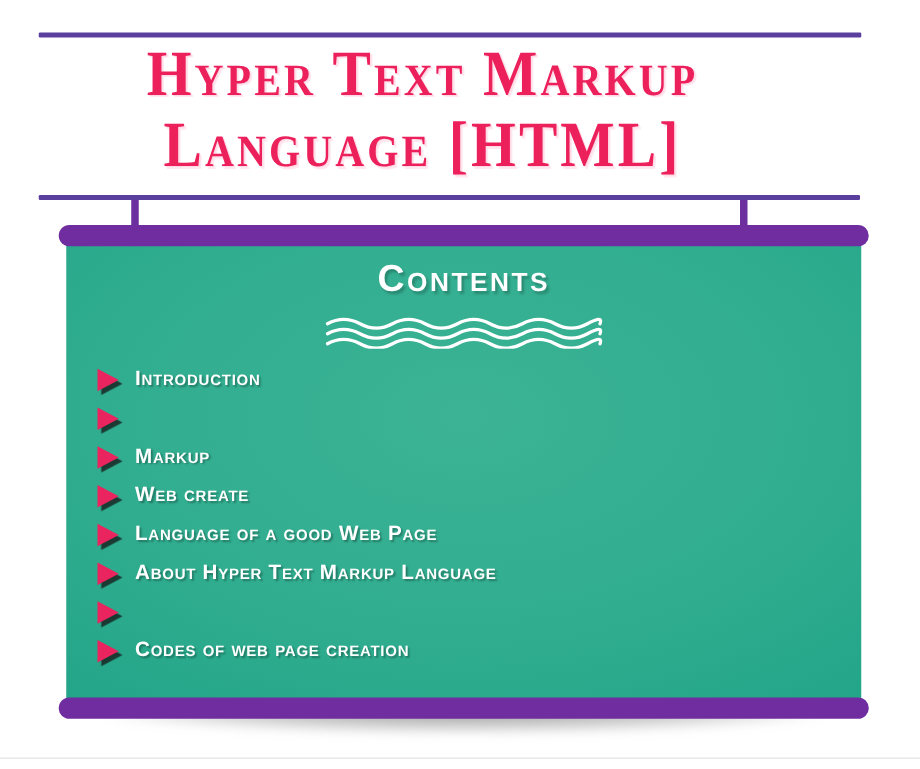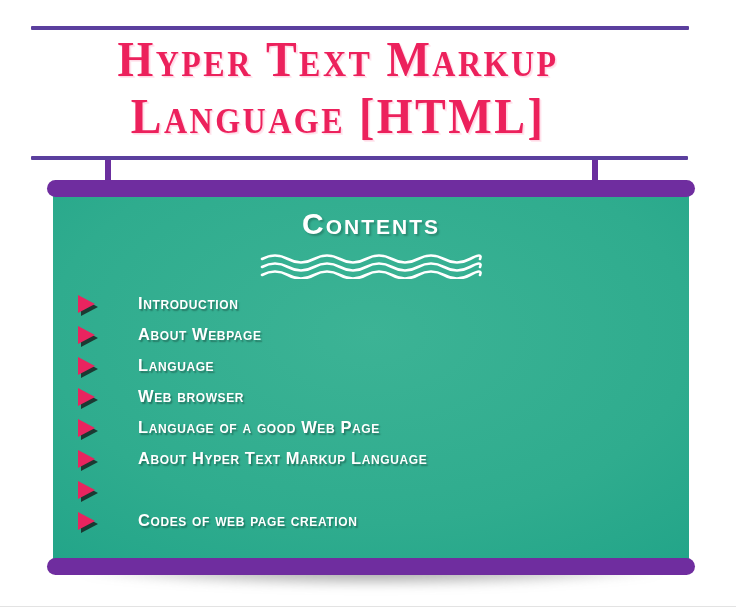--- a/index.html
+++ b/index.html
@@ -167,21 +167,20 @@
   }
   .item-label {
     color: #ffffff;
     font-family: "Liberation Sans", sans-serif;
     font-weight: bold;
     font-size: 16.5px;
     font-variant: small-caps;
     letter-spacing: 0.6px;
     text-shadow: 1.5px 1.5px 1.5px rgba(0,0,0,0.30);
     white-space: nowrap;
-    margin-left: 30px;
   }
 
   
   #title {
     position: absolute;
     left: 0;
     top: 36px;
     width: 676px;
     text-align: center;
     line-height: 1.02;
@@ -251,33 +250,32 @@
         <li class="item">
           <span class="bullet">
               <span class="tri"></span>
             </span>
           <span class="item-label">Introduction</span>
         </li>
         <li class="item">
           <span class="bullet">
               <span class="tri"></span>
             </span>
-          <span class="item-label">About Webpage</span>
-        </li>
-        <li class="item">
-          <span class="bullet">
-              <span class="tri"></span>
-            </span>
-          <span class="item-label">Language</span>
-        </li>
-        <li class="item">
-          <span class="bullet">
-              <span class="tri"></span>
-            </span>
-          <span class="item-label">Web browser</span>
+        </li>
+        <li class="item">
+          <span class="bullet">
+              <span class="tri"></span>
+            </span>
+          <span class="item-label">Markup</span>
+        </li>
+        <li class="item">
+          <span class="bullet">
+              <span class="tri"></span>
+            </span>
+          <span class="item-label">Web create</span>
         </li>
         <li class="item">
           <span class="bullet">
               <span class="tri"></span>
             </span>
           <span class="item-label">Language of a good Web Page</span>
         </li>
         <li class="item">
           <span class="bullet">
               <span class="tri"></span>

